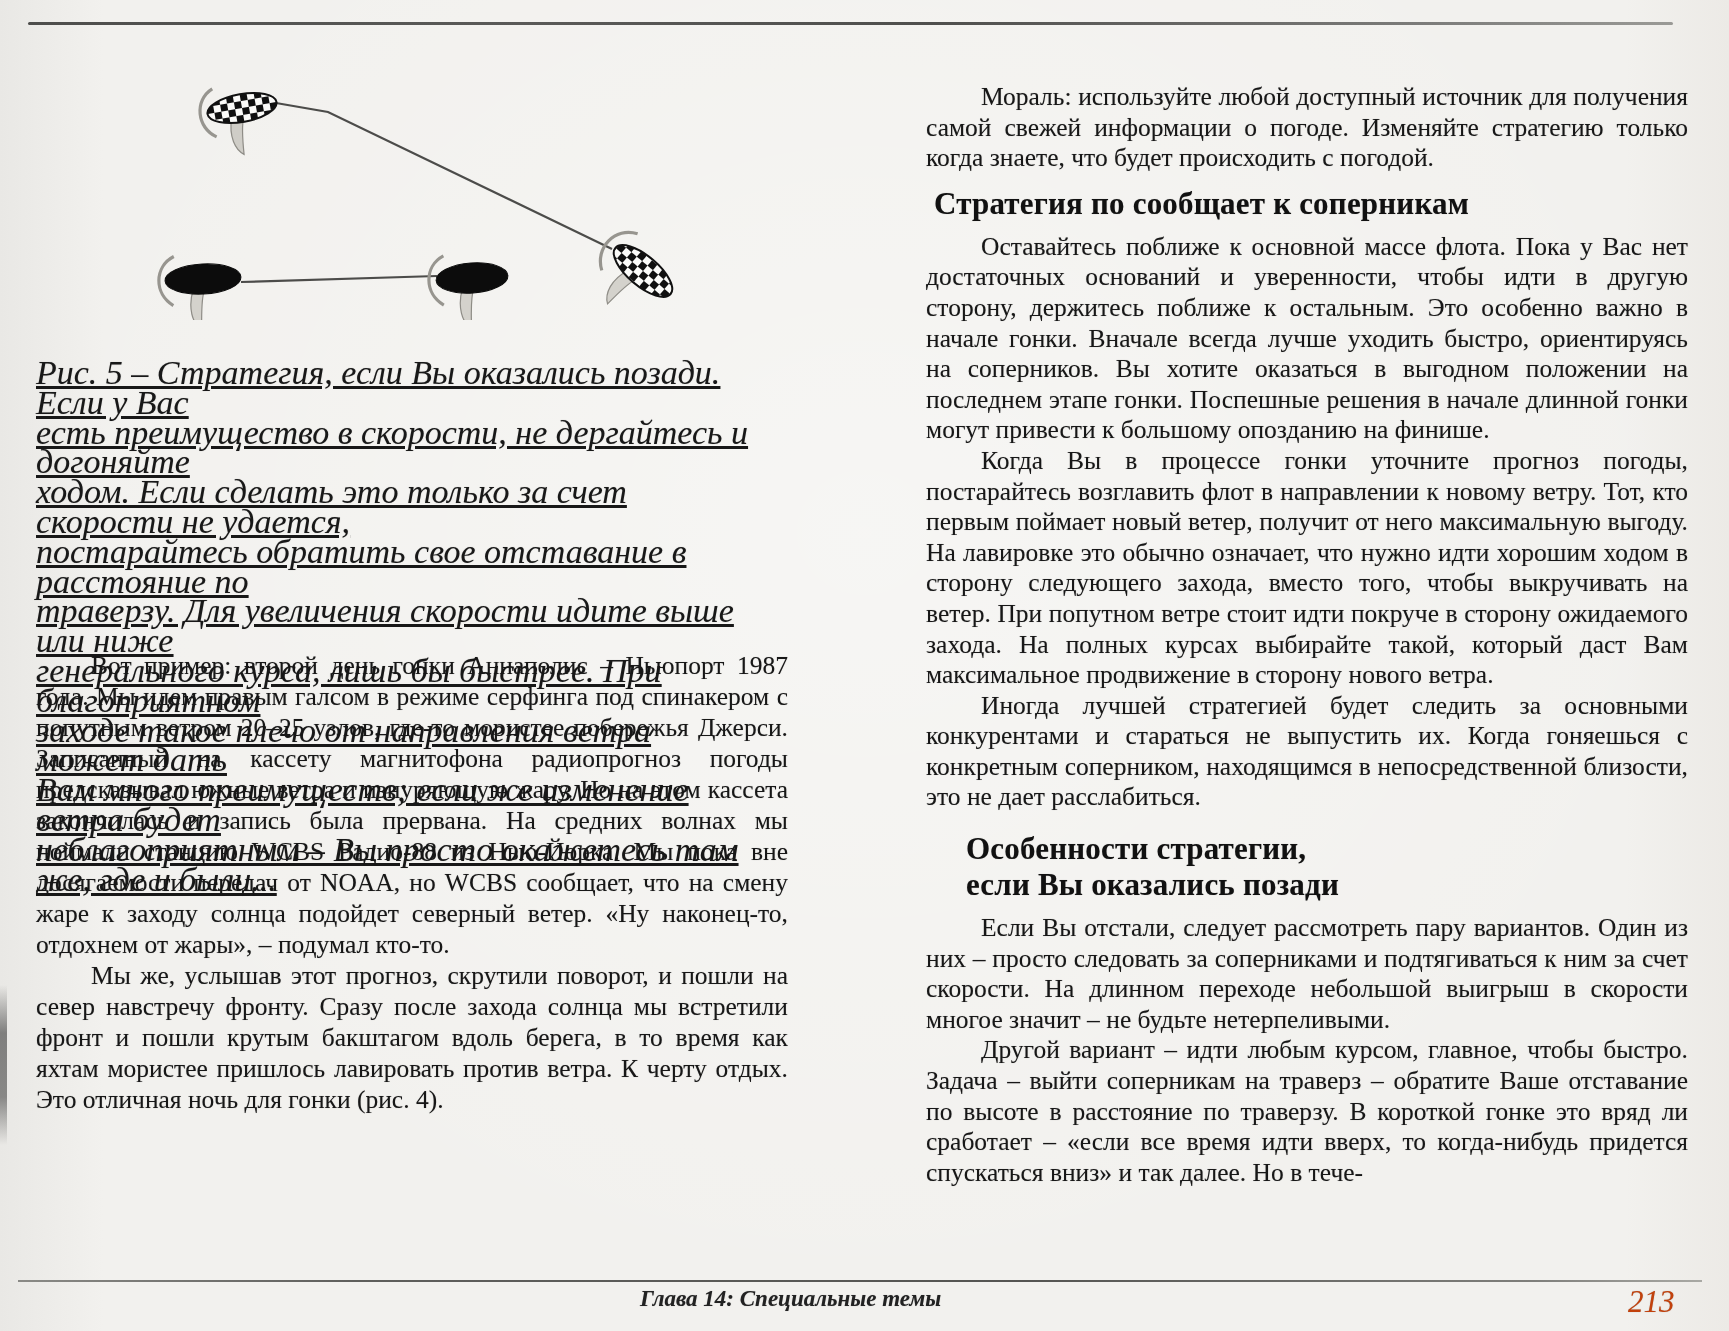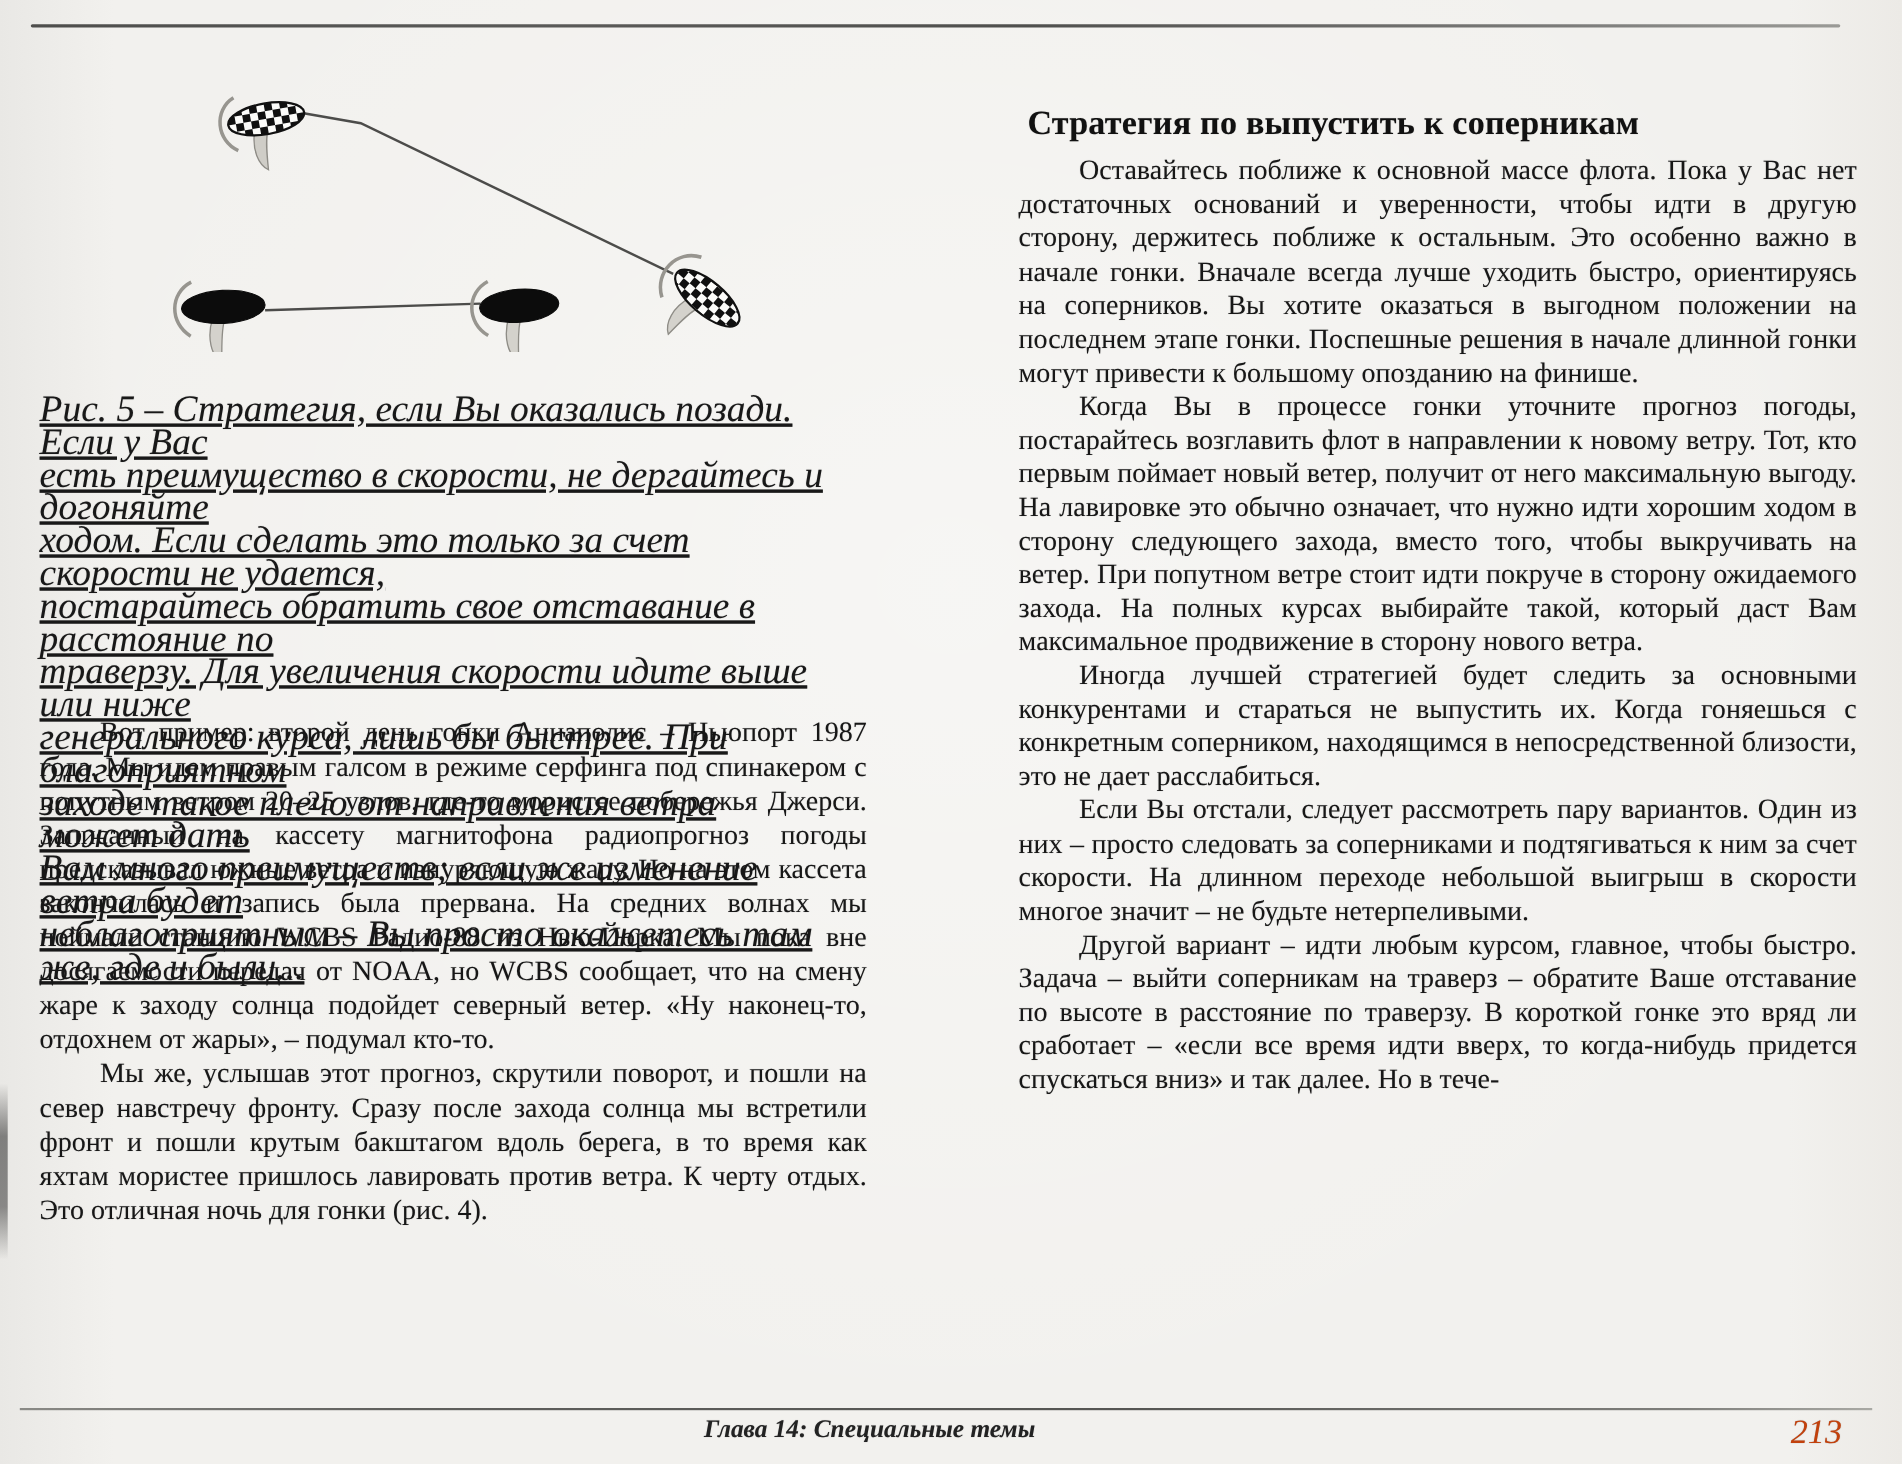--- a/index.html
+++ b/index.html
@@ -111,26 +111,29 @@
 заходе такое плечо от направления ветра может дать
 Вам много преимуществ; если же изменение ветра будет
 неблагоприятным – Вы просто окажетесь там же, где и были...</div>
 
   <div class="col left-col">
     <p>Вот пример: второй день гонки Аннаполис – Ньюпорт 1987 года. Мы идем правым галсом в режиме серфинга под спинакером с попутным ветром 20–25 узлов, где-то мористее побережья Джерси. Записанный на кассету магнитофона радиопрогноз погоды предсказывал южные ветра и изнуряющую жару. Но на этом кассета закончилась и запись была прервана. На средних волнах мы поймали станцию WCBS Радио-88 из Нью-Йорка. Мы пока вне досягаемости передач от NOAA, но WCBS сообщает, что на смену жаре к заходу солнца подойдет северный ветер. «Ну наконец-то, отдохнем от жары», – подумал кто-то.</p>
     <p>Мы же, услышав этот прогноз, скрутили поворот, и пошли на север навстречу фронту. Сразу после захода солнца мы встретили фронт и пошли крутым бакштагом вдоль берега, в то время как яхтам мористее пришлось лавировать против ветра. К черту отдых. Это отличная ночь для гонки (рис. 4).</p>
   </div>
 
   <div class="col right-col">
+    <p>Мораль: используйте любой доступный источник для получения самой свежей информации о погоде. Изменяйте стратегию только когда знаете, что будет происходить с погодой.</p>
 
-    <h2 class="section">Стратегия по выпустить к соперникам</h2>
+    <h2 class="section">Стратегия по сообщает к соперникам</h2>
     <p>Оставайтесь поближе к основной массе флота. Пока у Вас нет достаточных оснований и уверенности, чтобы идти в другую сторону, держитесь поближе к остальным. Это особенно важно в начале гонки. Вначале всегда лучше уходить быстро, ориентируясь на соперников. Вы хотите оказаться в выгодном положении на последнем этапе гонки. Поспешные решения в начале длинной гонки могут привести к большому опозданию на финише.</p>
     <p>Когда Вы в процессе гонки уточните прогноз погоды, постарайтесь возглавить флот в направлении к новому ветру. Тот, кто первым поймает новый ветер, получит от него максимальную выгоду. На лавировке это обычно означает, что нужно идти хорошим ходом в сторону следующего захода, вместо того, чтобы выкручивать на ветер. При попутном ветре стоит идти покруче в сторону ожидаемого захода. На полных курсах выбирайте такой, который даст Вам максимальное продвижение в сторону нового ветра.</p>
     <p>Иногда лучшей стратегией будет следить за основными конкурентами и стараться не выпустить их. Когда гоняешься с конкретным соперником, находящимся в непосредственной близости, это не дает расслабиться.</p>
 
+    <h2 class="section indent2">Особенности стратегии,
+если Вы оказались позади</h2>
     <p>Если Вы отстали, следует рассмотреть пару вариантов. Один из них – просто следовать за соперниками и подтягиваться к ним за счет скорости. На длинном переходе небольшой выигрыш в скорости многое значит – не будьте нетерпеливыми.</p>
     <p>Другой вариант – идти любым курсом, главное, чтобы быстро. Задача – выйти соперникам на траверз – обратите Ваше отставание по высоте в расстояние по траверзу. В короткой гонке это вряд ли сработает – «если все время идти вверх, то когда-нибудь придется спускаться вниз» и так далее. Но в тече-</p>
   </div>
 
   <div class="footer-rule"></div>
   <div class="footer-chapter">Глава 14: Специальные темы</div>
   <div class="footer-page">213</div>
 
 </div>
 

